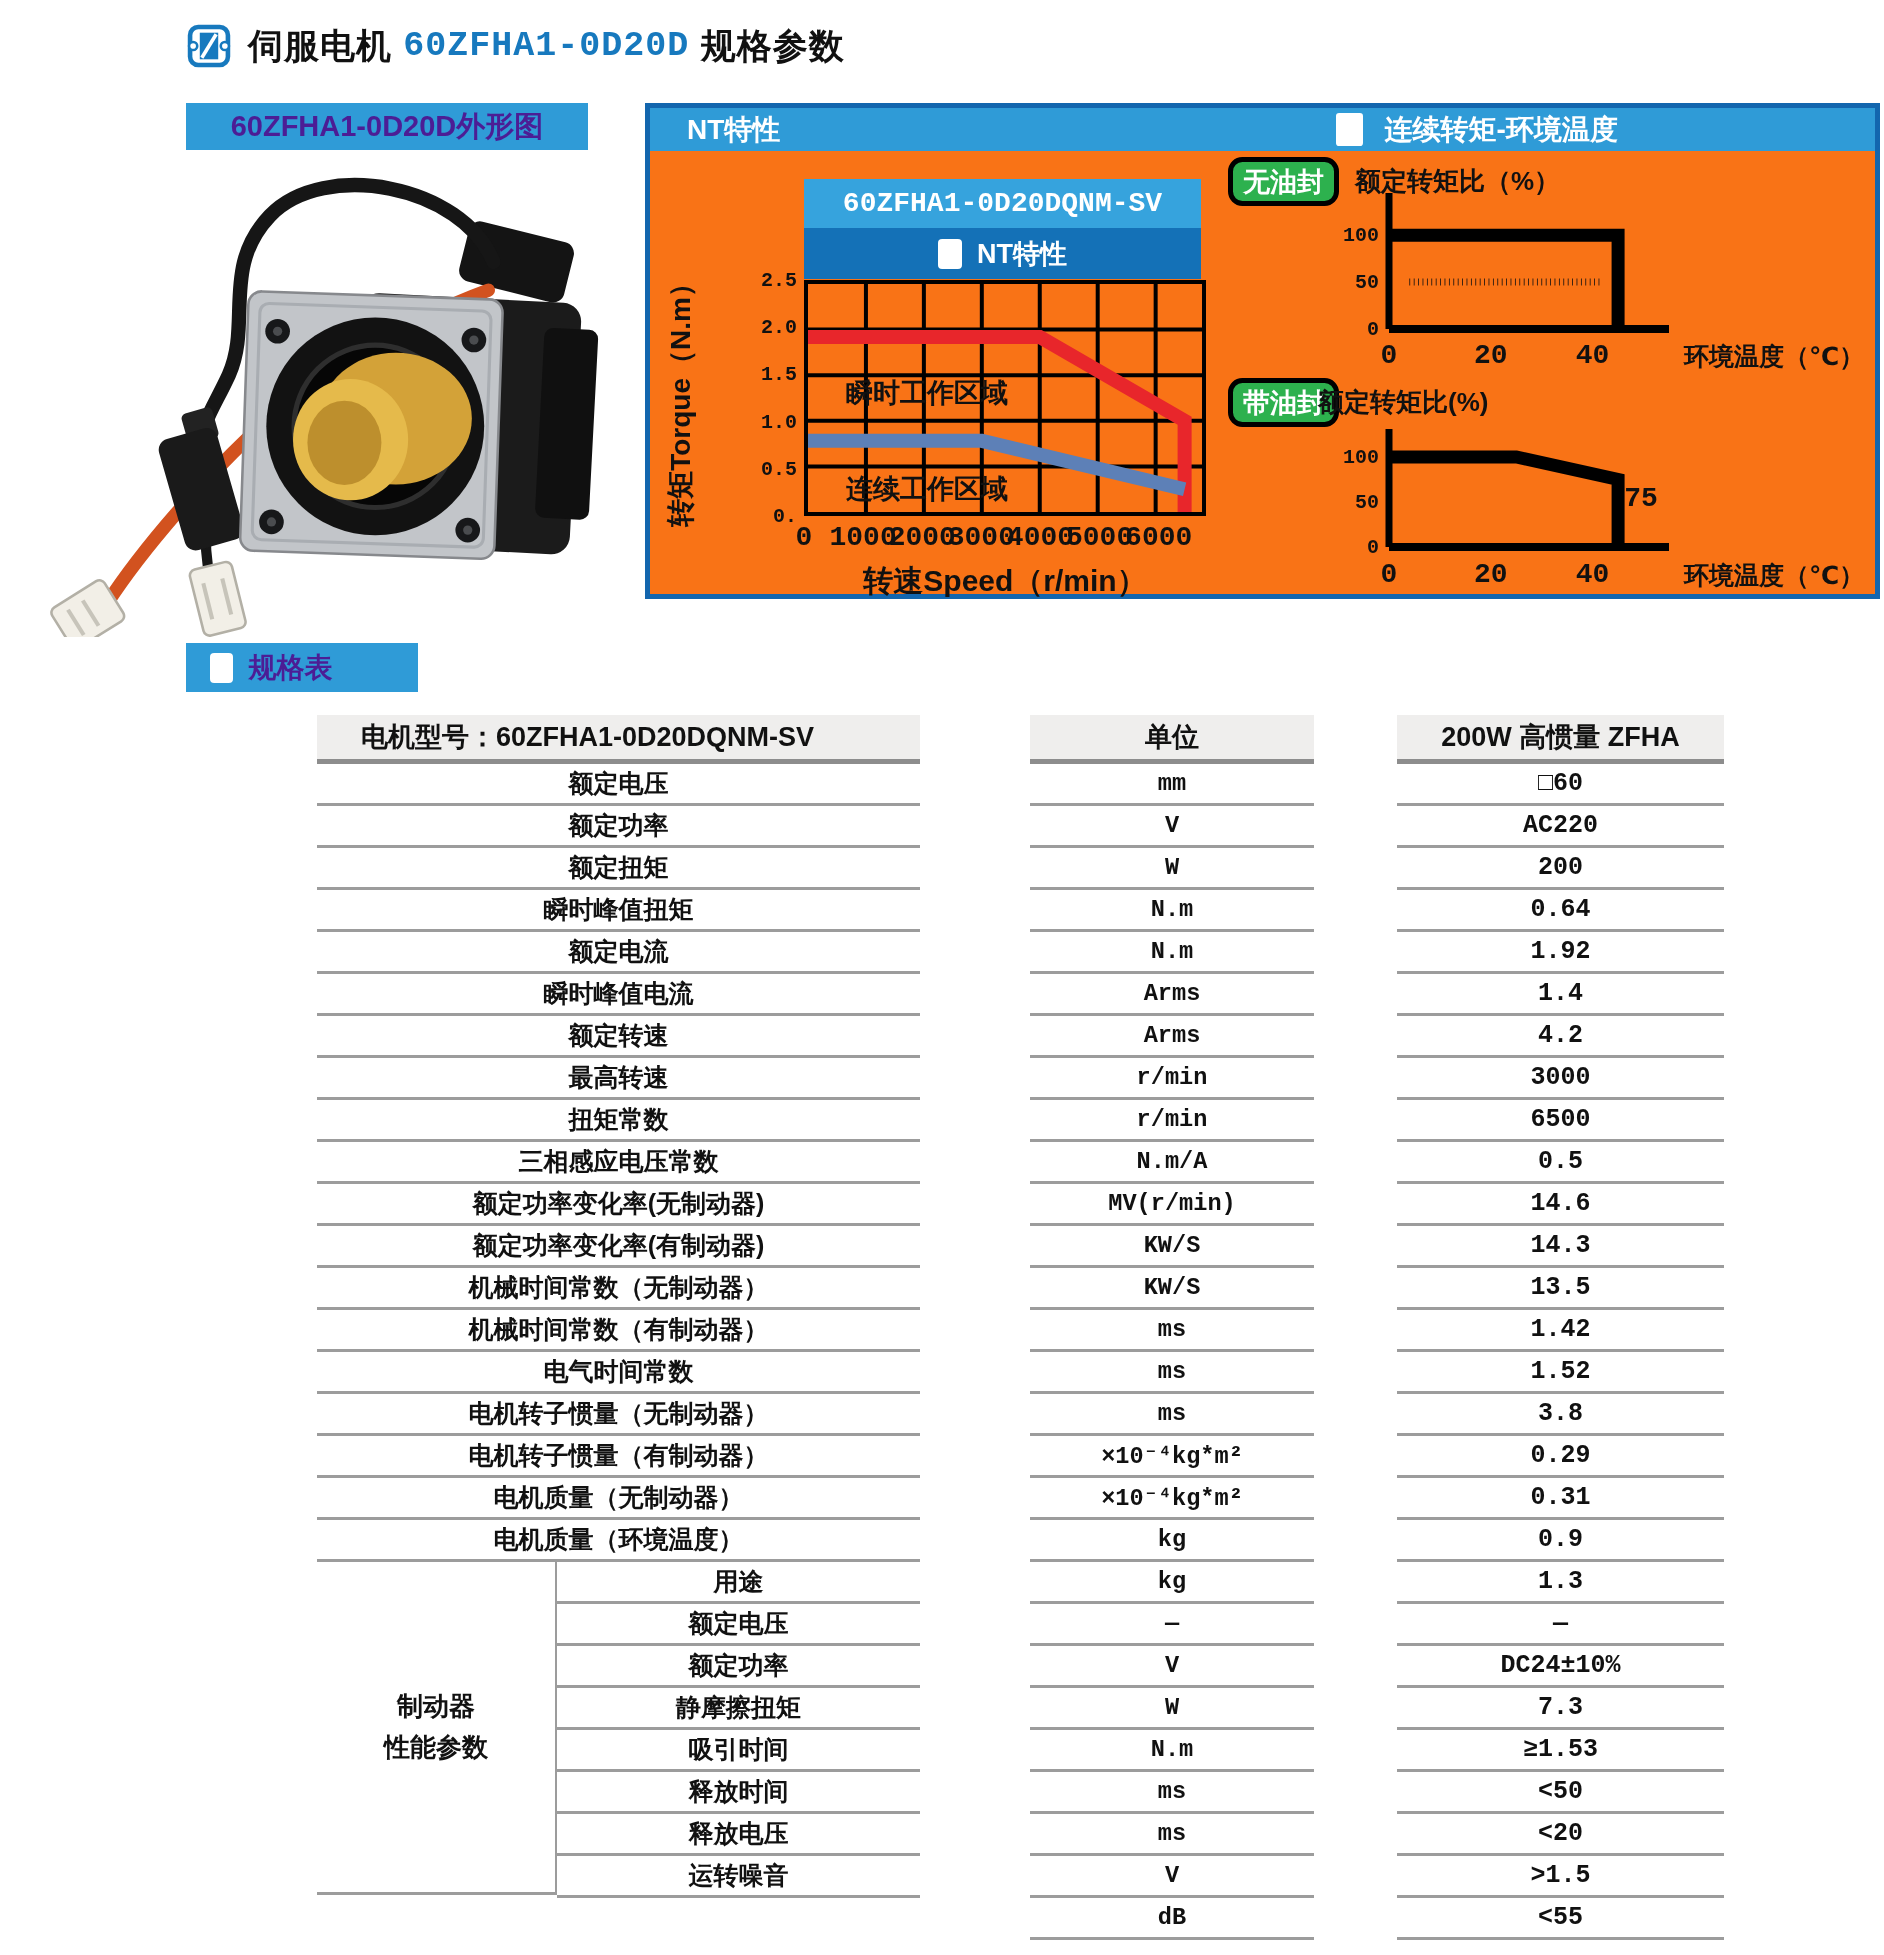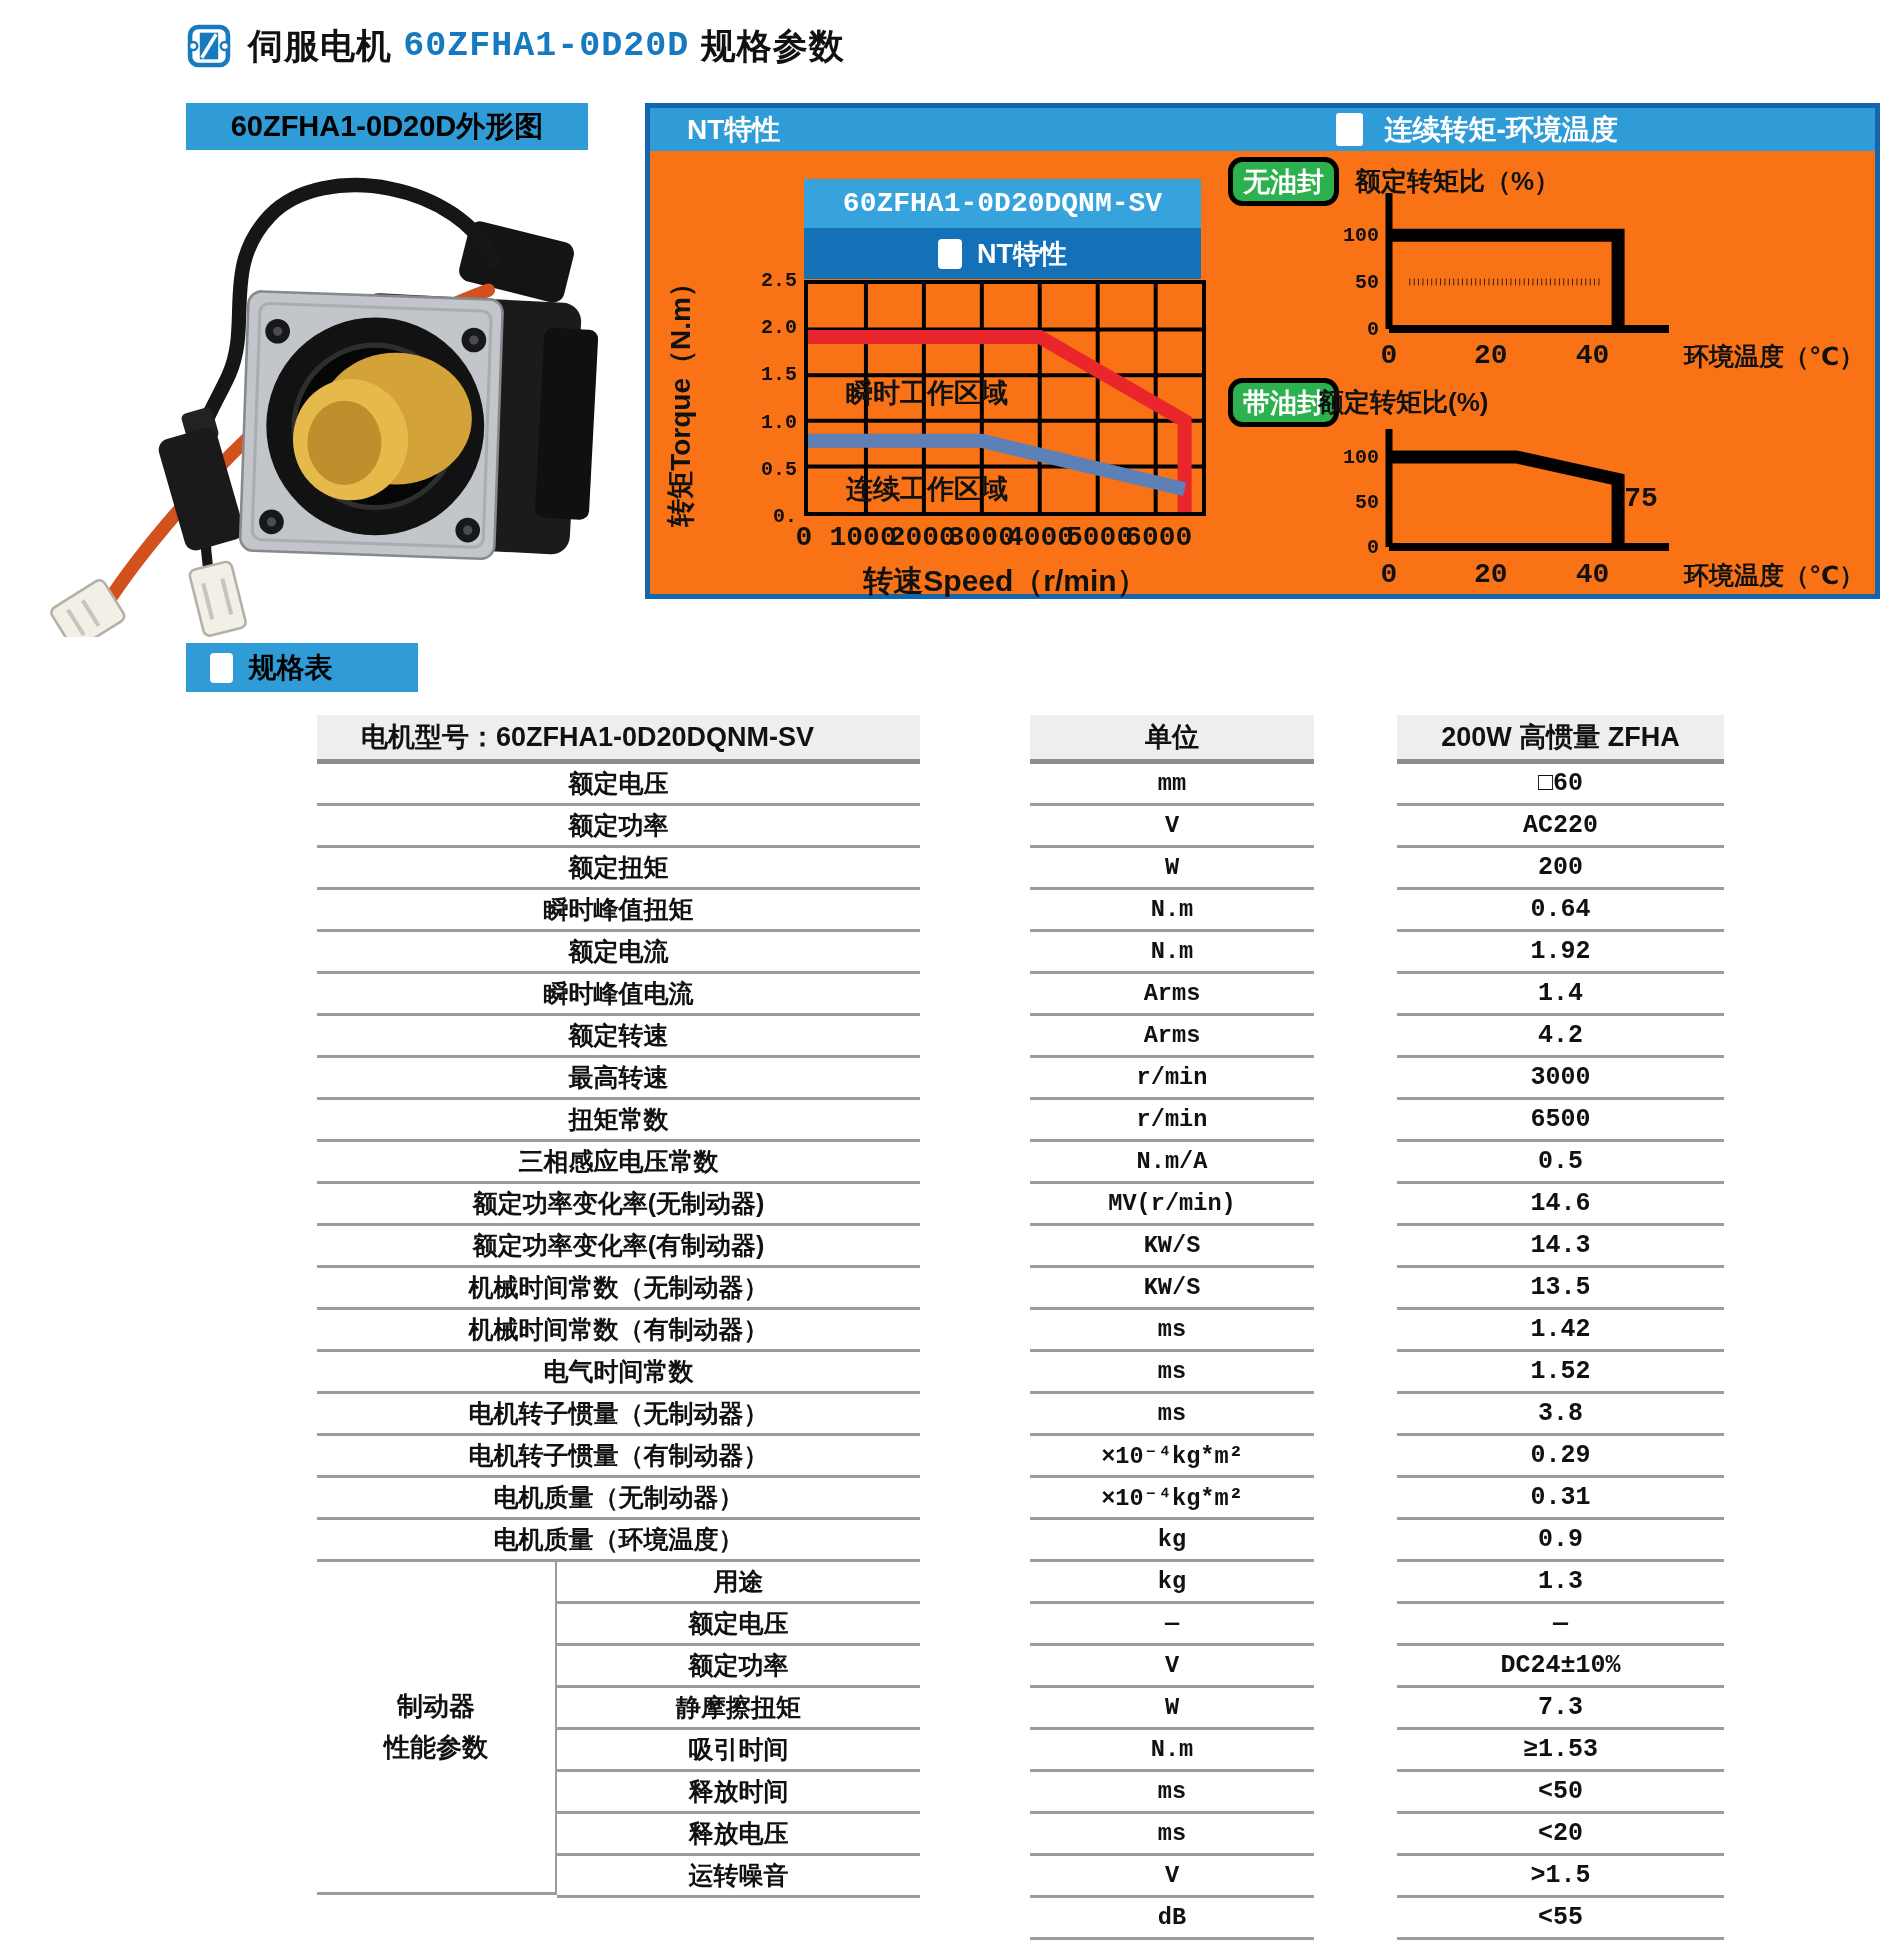--- a/index.html
+++ b/index.html
@@ -7,21 +7,21 @@
         font-family:"Liberation Sans","DejaVu Sans",sans-serif;color:#111;}
   .abs{position:absolute;}
 
   
   .doc-icon{left:187px;top:23.6px;width:44px;height:44px;}
   .doc-title{left:248px;top:22.6px;height:47px;display:flex;align-items:center;gap:11.3px;
              font-size:35px;font-weight:bold;letter-spacing:1px;white-space:nowrap;}
   .doc-title .model{color:#1779be;font-family:"Liberation Mono","DejaVu Sans Mono",monospace;font-weight:bold;}
 
   
-  .bluebar{background:#2f9bd7;color:#000000;font-weight:bold;}
+  .bluebar{background:#2f9bd7;color:#4c1d95;font-weight:bold;}
   .outline-header{left:186px;top:103px;width:402px;height:47px;font-size:29px;
                   display:flex;align-items:center;justify-content:center;}
   .spec-bar{left:186px;top:643px;width:232px;height:49px;font-size:28px;
             display:flex;align-items:center;gap:15.4px;padding-left:23.6px;box-sizing:border-box;}
   .sq-icon{display:inline-block;width:23.6px;height:30px;background:#fff;border-radius:4.1px;}
 
   
   .motor-photo{left:36px;top:154px;width:586px;height:483px;}
 
   

